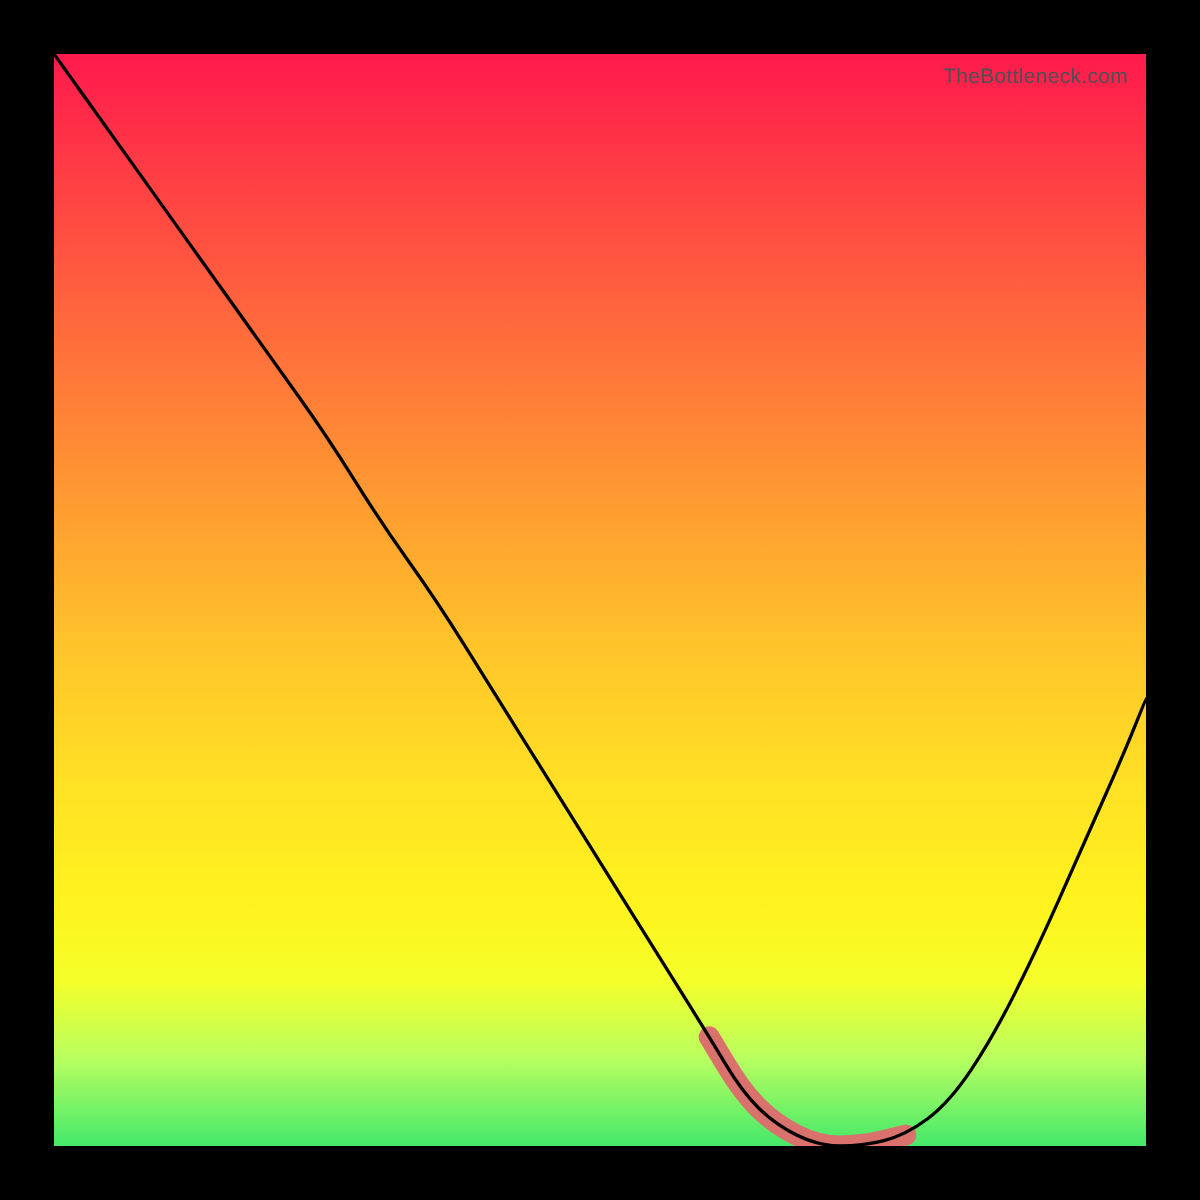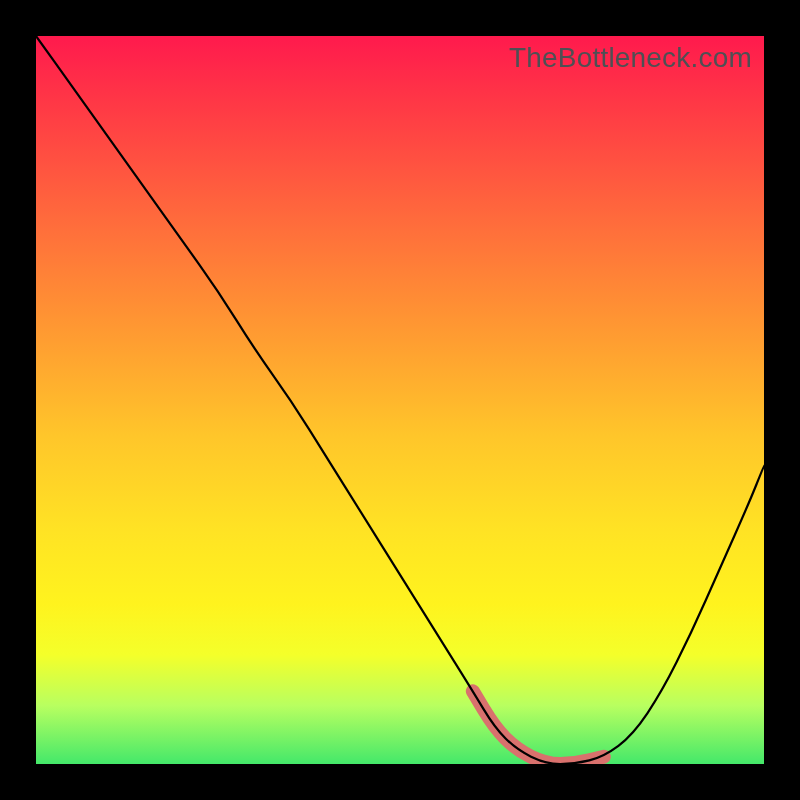--- a/index.html
+++ b/index.html
@@ -36,21 +36,21 @@
       #f4ff2a 85%,
       #b8ff60 92%,
       #44e86a 100%
     );
   }
   .watermark {
     position: absolute;
     top: 6px;
     right: 12px;
     color: #4e5054;
-    font-size: 28px;
+    font-size: 14px;
     font-weight: 500;
     letter-spacing: 0.2px;
     margin-left: 20px;
   }
   svg.curve {
     position: absolute;
     inset: 0;
     width: 100%;
     height: 100%;
   }

